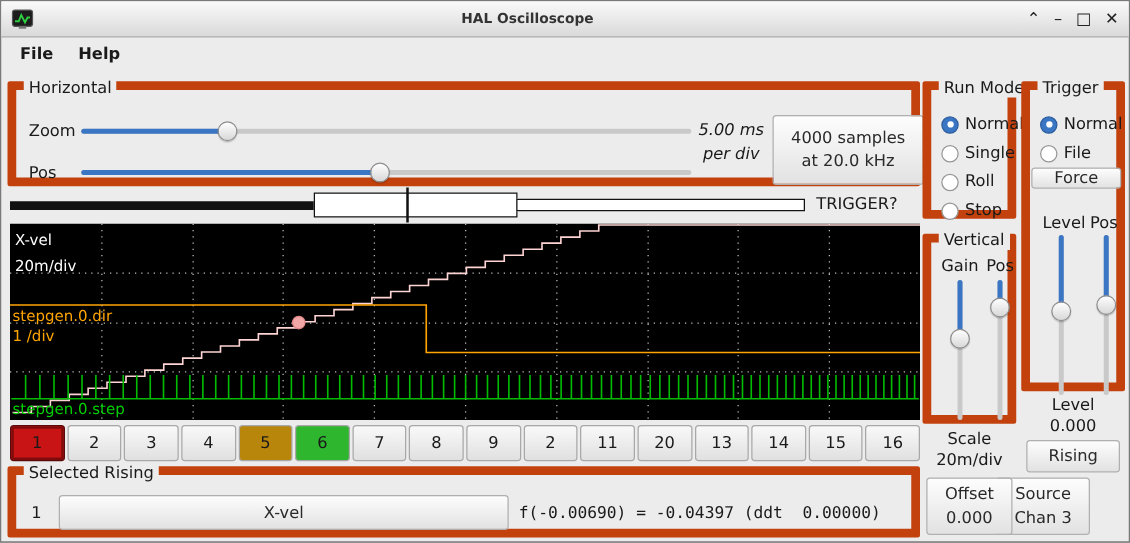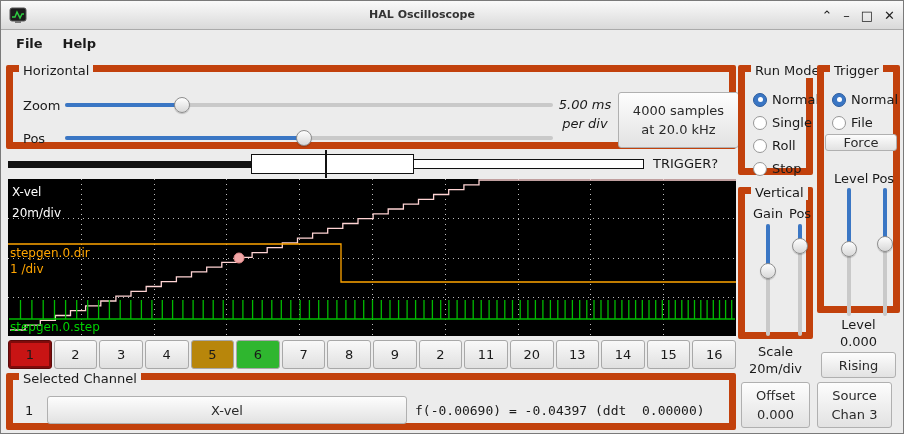--- a/index.html
+++ b/index.html
@@ -85,21 +85,21 @@
   
   #trigger-frame{left:816px;top:64px;width:83px;height:248px;}
   #force-btn{left:1px;top:62px;width:72px;height:17px;}
   #tlevel-label{left:10px;top:99px;}
   #tpos-label{left:48px;top:99px;}
   #tlevel-slider{left:17px;top:116px;height:128px;}
   #tpos-slider{left:53px;top:116px;height:128px;}
   #level-readout-label{left:816px;top:316px;width:83px;}
   #level-readout-value{left:816px;top:333px;width:83px;}
   #rising-btn{left:820px;top:351px;width:75px;height:26px;}
-  #source-btn{left:816px;top:381px;width:75px;height:46px;}
+  #source-btn{left:796px;top:381px;width:75px;height:46px;}
   
   #vertical-frame{left:737px;top:186px;width:75px;height:152px;}
   #gain-label{left:8px;top:12px;}
   #vpos-label{left:44px;top:12px;}
   #gain-slider{left:15px;top:30px;height:112px;}
   #vpos-slider{left:47px;top:30px;height:112px;}
   #scale-label{left:737px;top:343px;width:75px;}
   #scale-value{left:737px;top:360px;width:75px;}
   #offset-btn{left:740px;top:381px;width:69px;height:46px;}
 </style>
@@ -198,21 +198,21 @@
       <button class="chbtn">2</button>
       <button class="chbtn">11</button>
       <button class="chbtn">20</button>
       <button class="chbtn">13</button>
       <button class="chbtn">14</button>
       <button class="chbtn">15</button>
       <button class="chbtn">16</button>
     </div>
 
   <div class="frame" id="selchan-frame">
-    <span class="frame-label">Selected Channel</span>
+    <span class="frame-label">Selected Rising</span>
     <span class="lab" id="selchan-number">1</span>
     <button class="gtkbtn" id="chan-name-btn">X-vel</button>
     <span class="lab" id="chan-readout">f(-0.00690) = -0.04397 (ddt  0.00000)</span>
   </div>
 
   <div class="frame" id="runmode-frame">
     <span class="frame-label">Run Mode</span>
     <div class="radios">
         <div class="radio-row">
           <span class="radio on"></span>

